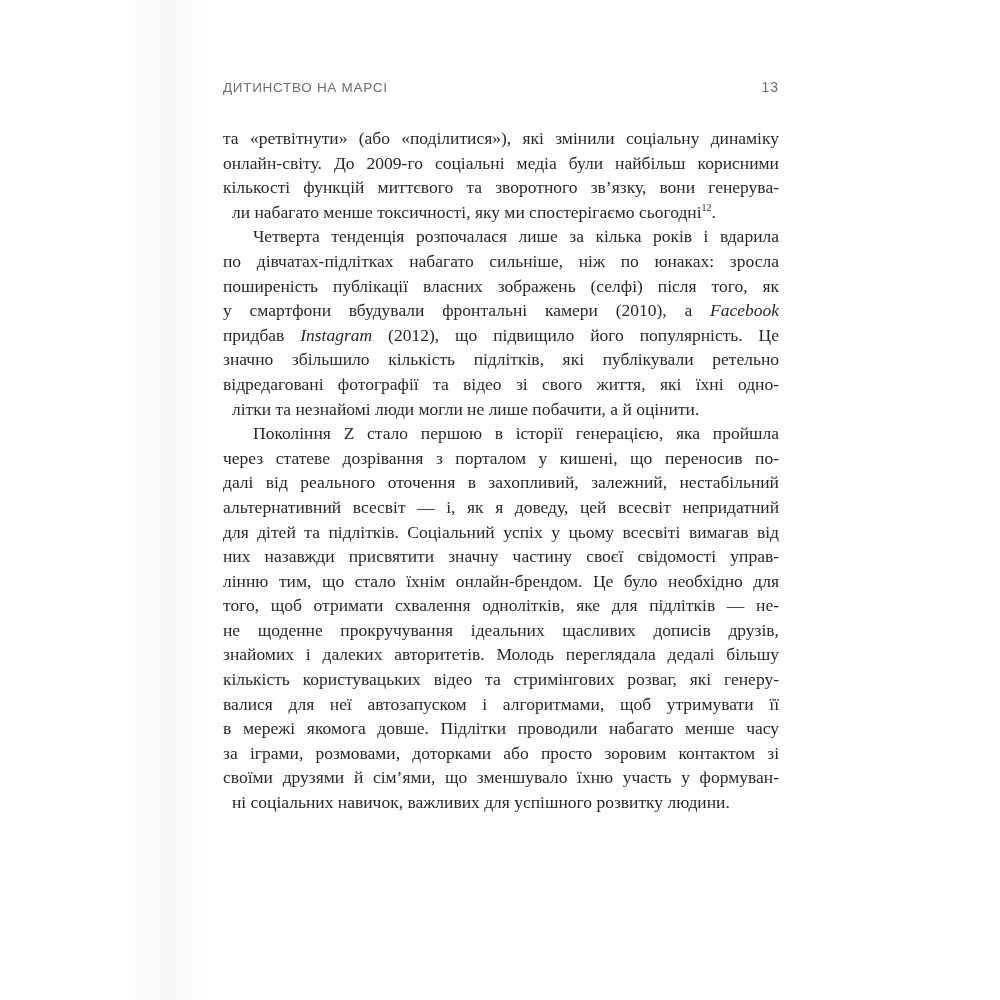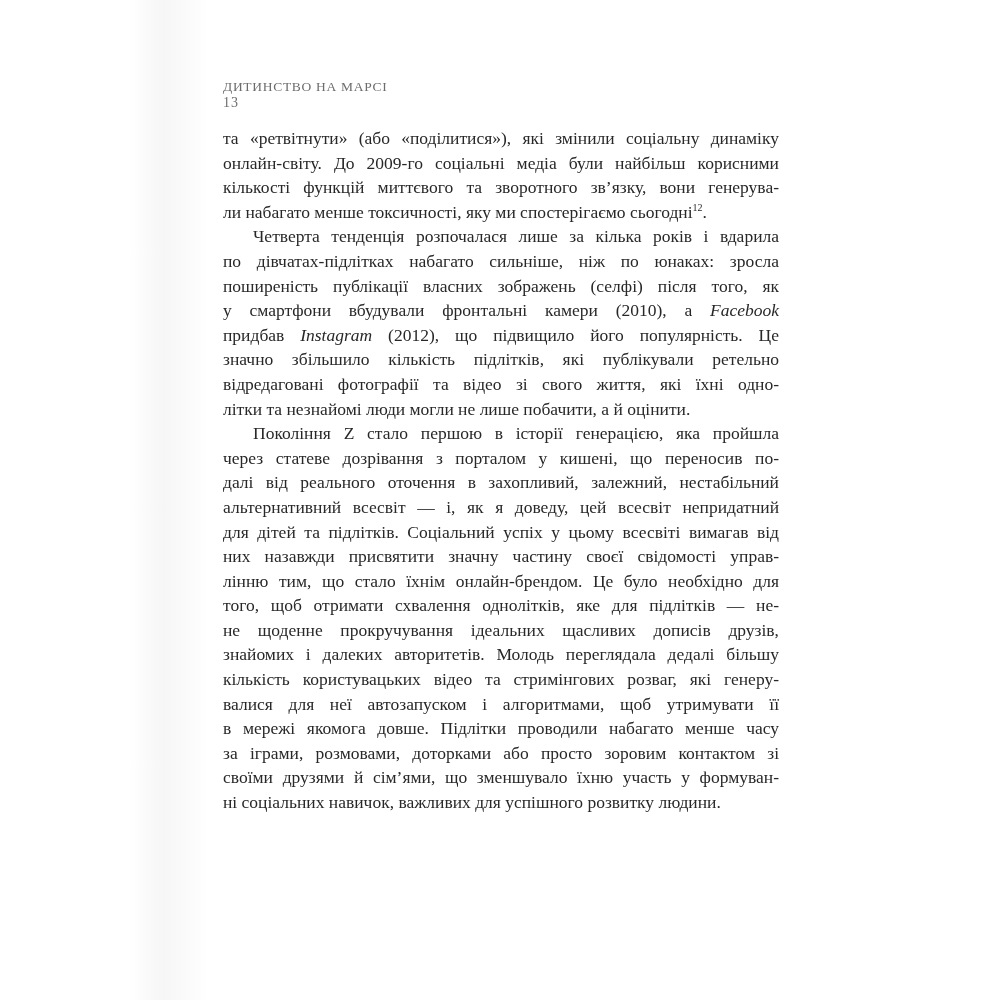--- a/index.html
+++ b/index.html
@@ -27,26 +27,25 @@
     pointer-events: none;
   }
   .running-header {
     position: absolute;
     left: 223px;
     top: 79px;
     width: 556px;
     display: flex;
     justify-content: space-between;
     align-items: baseline;
-    font-family: Liberation Serif, serif;
+    font-family: Liberation Sans, sans-serif;
     font-size: 13.5px;
     font-weight: 400;
     letter-spacing: 0.7px;
     color: #6d6d6d;
-    flex-direction: column;
   }
   .running-header .pagenum {
     letter-spacing: 1px;
     font-size: 14px;
     color: #6d6d6d;
   }
   .body-text {
     position: absolute;
     left: 223px;
     top: 126px;
@@ -56,20 +55,21 @@
     color: #282828;
     text-rendering: optimizeLegibility;
   }
   .line {
     text-align: justify;
     text-align-last: justify;
     white-space: normal;
   }
   .line.last {
     text-align-last: left;
+    margin-left: 9px;
   }
   .line.first {
     text-indent: 30px;
   }
   .italic {
     font-style: italic;
   }
   .sup {
     vertical-align: super;
     font-size: 10px;

